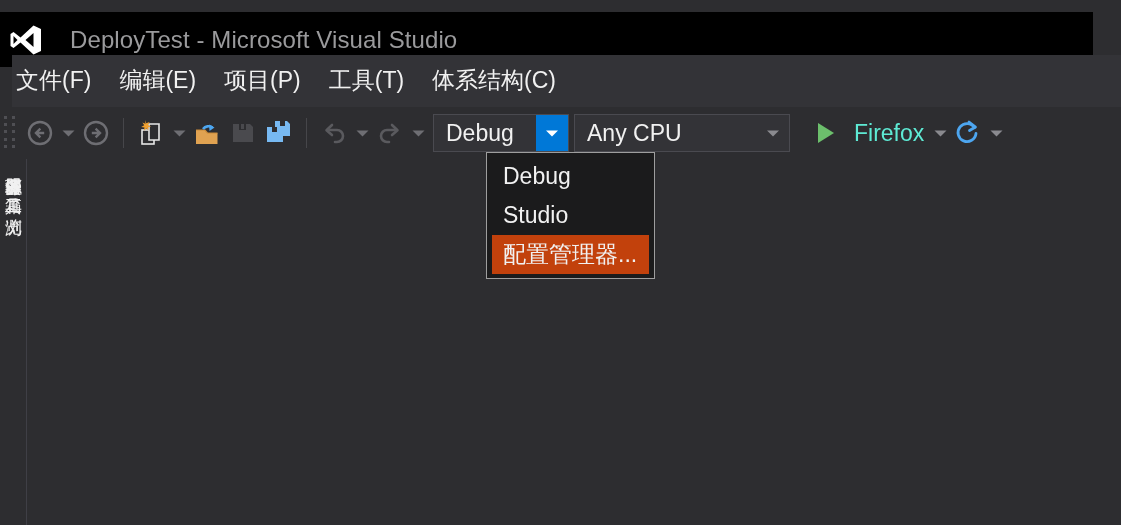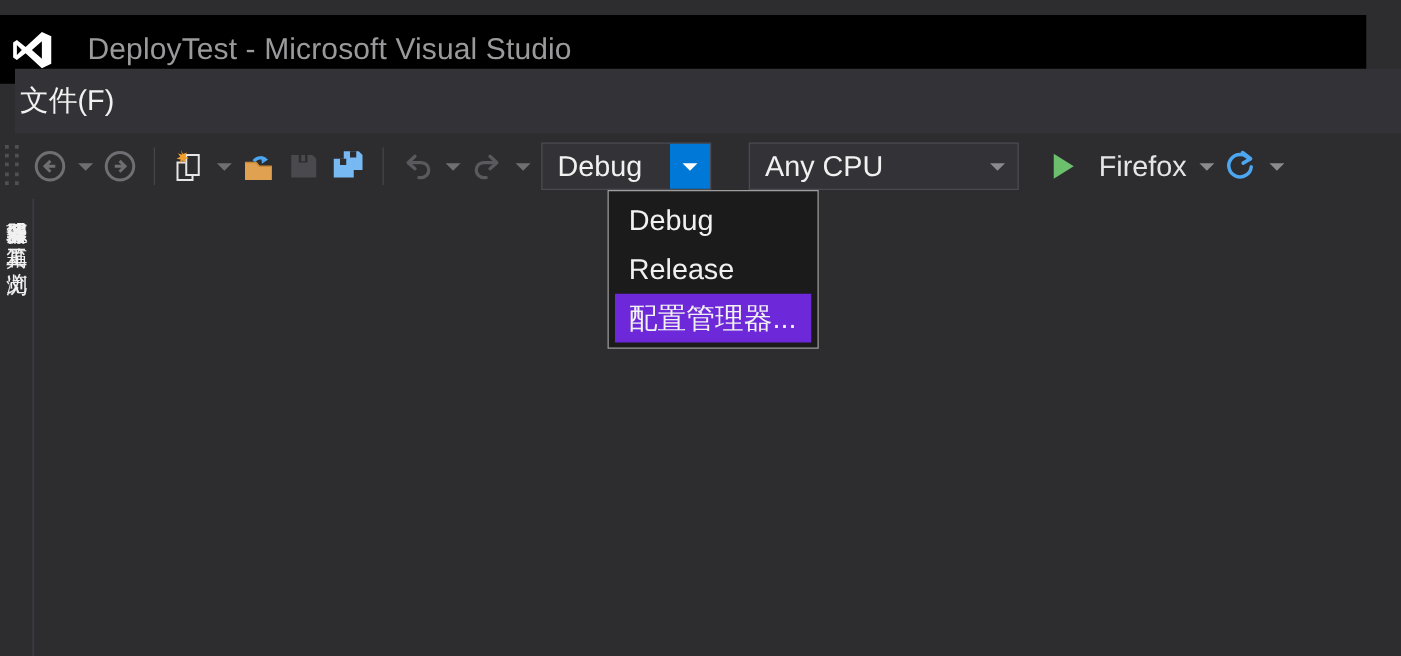--- a/index.html
+++ b/index.html
@@ -115,21 +115,21 @@
     background: #333337;
     box-sizing: border-box;
   }
   .combo.config {
     width: 136px;
     margin-left: 5px;
     border-color: #4a4a50;
   }
   .combo.platform {
     width: 216px;
-    margin-left: 30px;
+    margin-left: 5px;
     border-color: #4a4a50;
   }
   .combo-value {
     flex: 1;
     display: flex;
     align-items: center;
     padding-left: 12px;
     color: #f1f1f1;
     font-size: 23px;
     white-space: nowrap;
@@ -145,21 +145,21 @@
     background: #0078d7;
   }
 
   
   .run-group {
     display: flex;
     align-items: center;
     margin-left: 18px;
   }
   .run-label {
-    color: #e5e5e5;
+    color: #5eead4;
     font-size: 23px;
     margin-left: 10px;
     margin-right: 6px;
     white-space: nowrap;
   }
 
   
   .dropdown {
     position: absolute;
     left: 486px;
@@ -176,21 +176,21 @@
     display: flex;
     align-items: center;
     padding-left: 16px;
     color: #f1f1f1;
     font-size: 23px;
     white-space: nowrap;
     box-sizing: border-box;
     cursor: default;
   }
   .dd-item.selected {
-    background: #6d28d9;
+    background: #c2410c;
     margin: 0 5px;
     padding-left: 11px;
   }
 
   
   .sidebar {
     position: absolute;
     left: 0; top: 159px;
     width: 27px;
     height: 366px;
@@ -230,20 +230,24 @@
       <path d="M25.5 3.5 L33 7 L33 29 L25.5 32.5 L12.5 20.5 L5.5 26 L2.5 24 L2.5 12 L5.5 10 L12.5 15.5 Z
                M25.5 11 L17.5 18 L25.5 25 Z
                M5.5 14 L5.5 22 L9.5 18 Z" fill="#ffffff"></path>
     </svg>
   </div>
   <div class="title-text">DeployTest - Microsoft Visual Studio</div>
 </div>
 
 <div class="menubar">
   <div class="menu-item">文件(F)</div>
+  <div class="menu-item">编辑(E)</div>
+  <div class="menu-item">项目(P)</div>
+  <div class="menu-item">工具(T)</div>
+  <div class="menu-item">体系结构(C)</div>
 </div>
 
 <div class="toolbar">
 
   <div class="grip">
     <i></i>
       <i></i>
       <i></i>
       <i></i>
       <i></i>
@@ -387,15 +391,15 @@
 <div class="workspace"></div>
 
 <div class="sidebar">
   <div class="side-tab">服务器资源管理器</div>
   <div class="side-tab">工具箱</div>
   <div class="side-tab">浏览</div>
 </div>
 
 <div class="dropdown">
   <div class="dd-item">Debug</div>
-  <div class="dd-item">Release</div>
+  <div class="dd-item">Studio</div>
   <div class="dd-item selected">配置管理器...</div>
 </div>
 
 </body></html>

